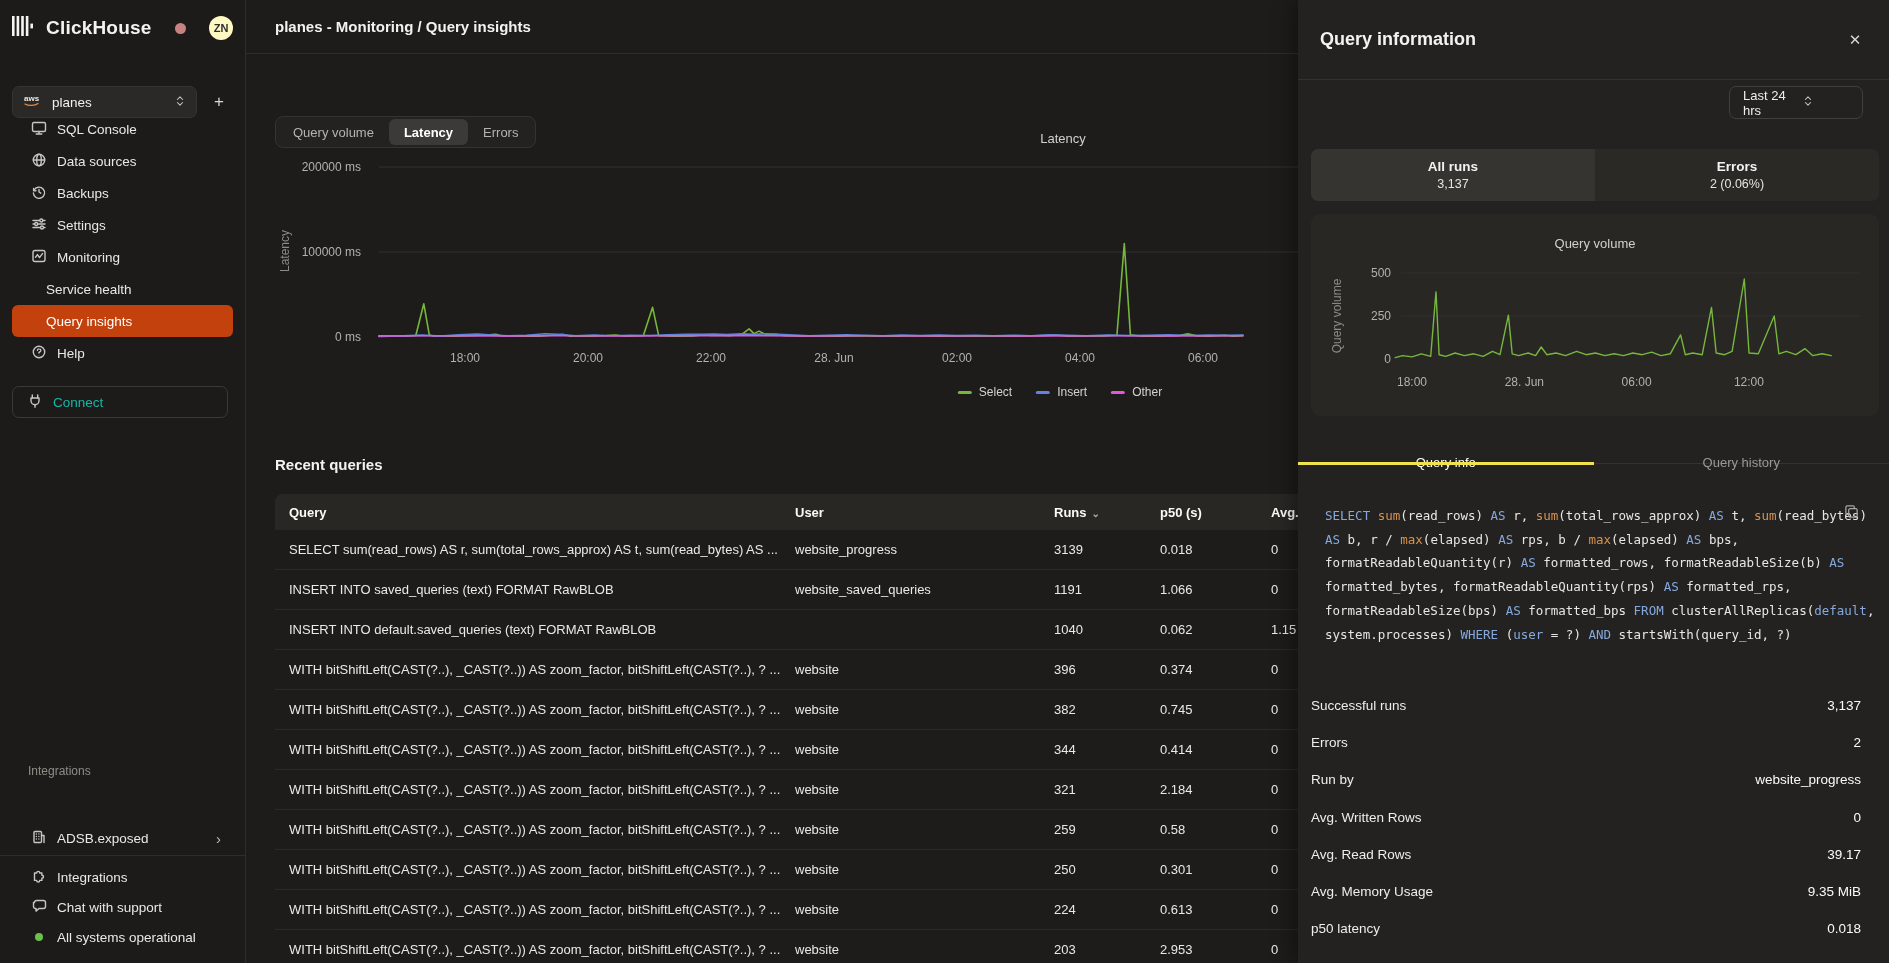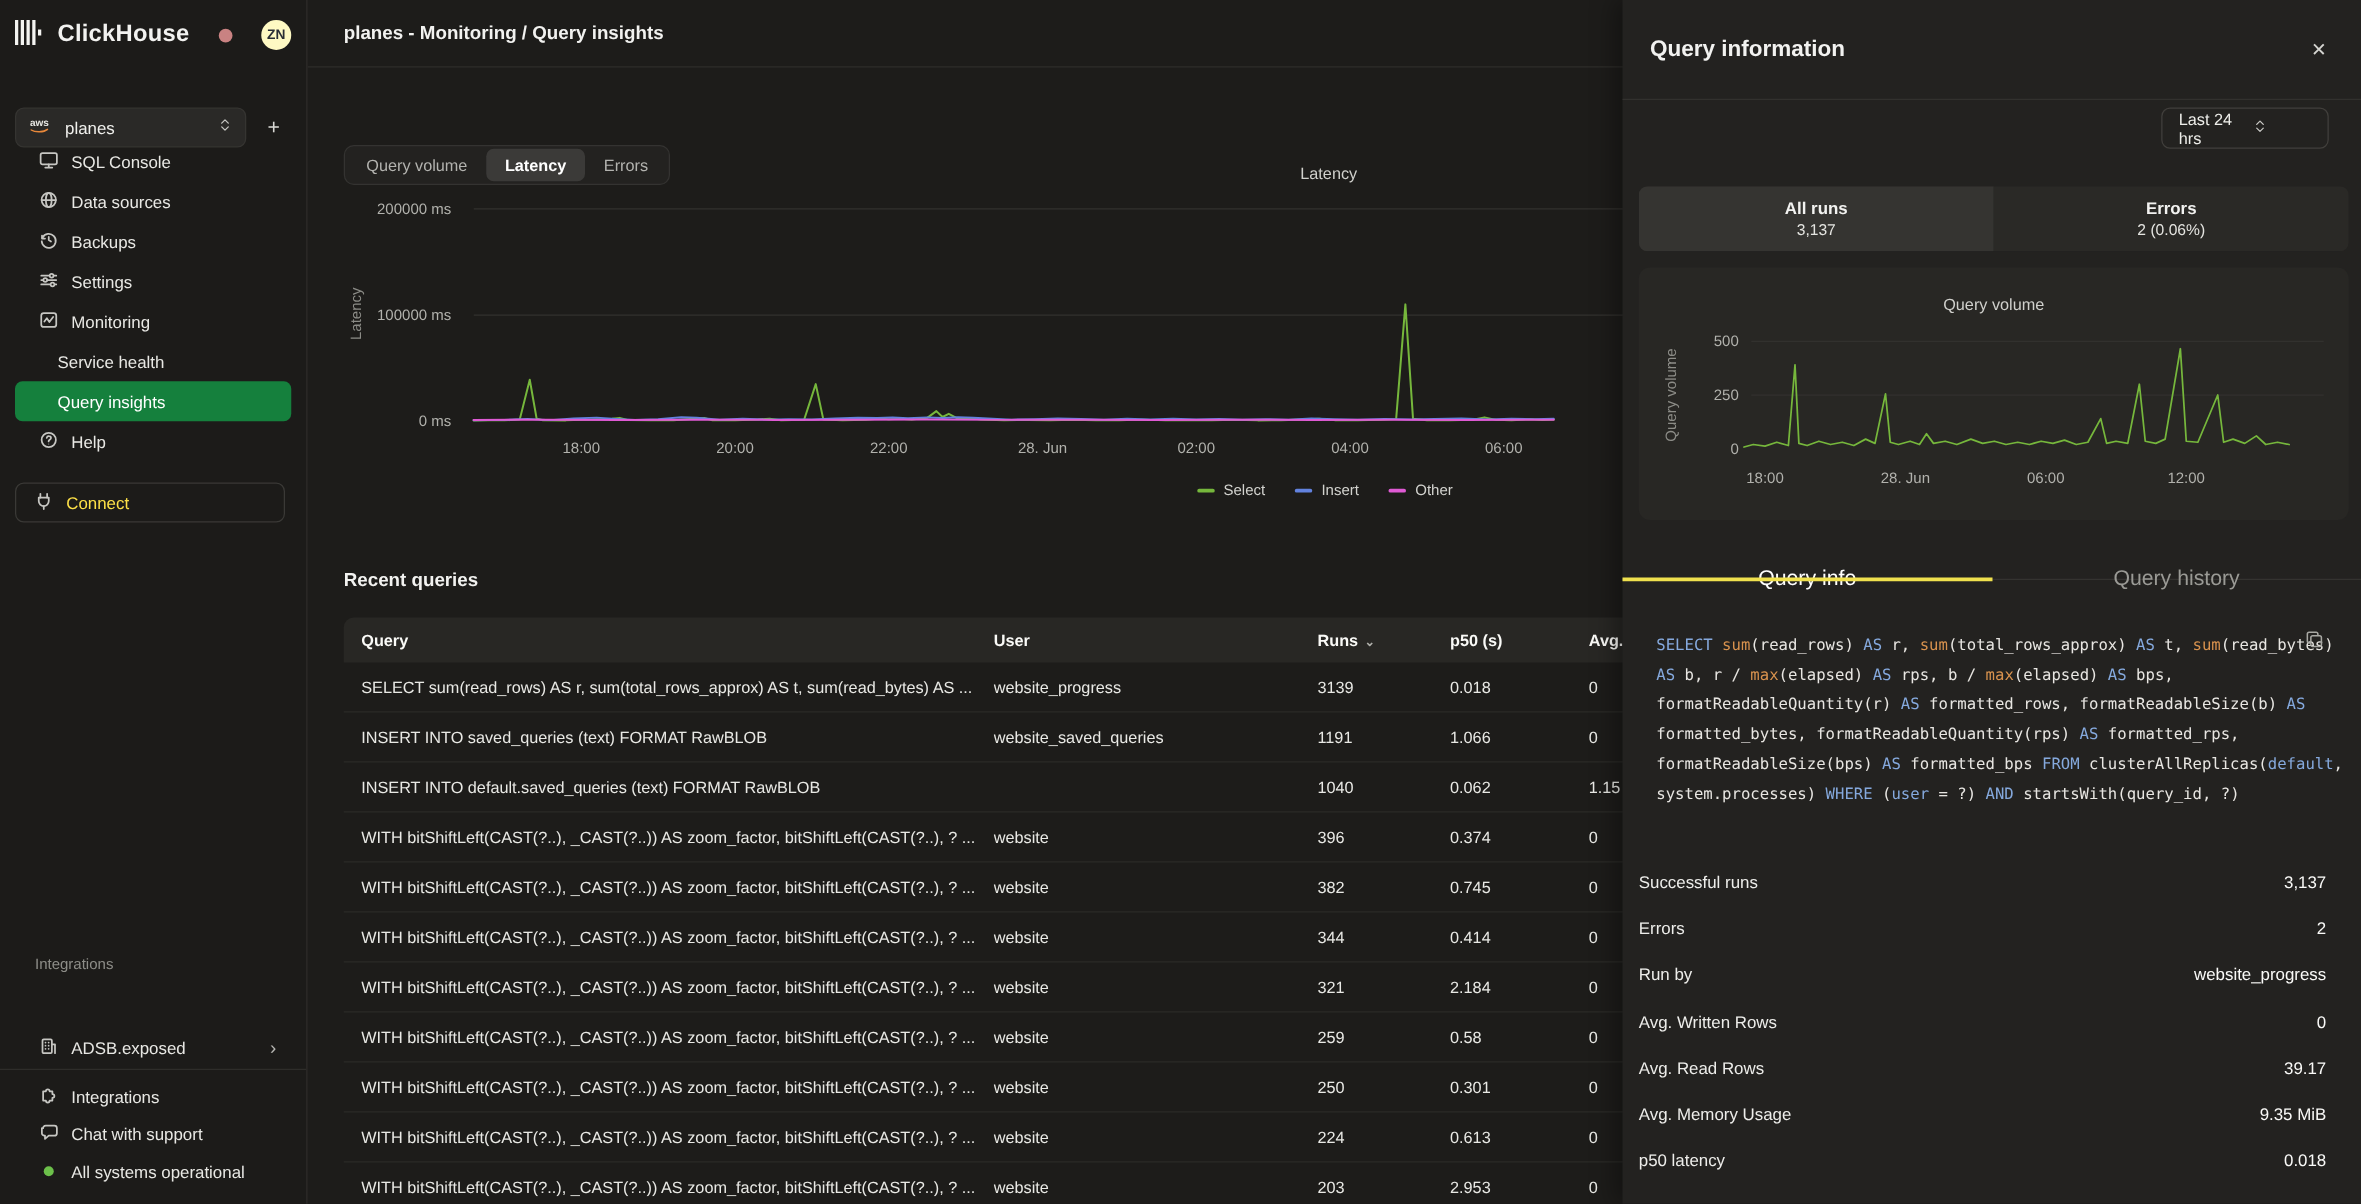--- a/index.html
+++ b/index.html
@@ -21,24 +21,24 @@
   .ws-row { position:absolute; left:12px; top:66px; right:12px; height:32px; display:flex; align-items:center;margin-top:20px; }
   .ws-select { width:185px; height:32px; background:#2a2927; border:1px solid #353431;
     border-radius:7px; display:flex; align-items:center; padding:0 10px; gap:9px; }
   .ws-name { font-size:13.5px; color:#f0f0ed; flex:1; }
   .plus-btn { margin-left:auto; width:28px; height:28px; display:flex; align-items:center;
     justify-content:center; font-size:17px; color:#d8d8d4; border-radius:6px; }
   .nav { position:absolute; left:12px; right:12px; top:113px; }
   .nav-item { height:32px; display:flex; align-items:center; gap:10px; padding-left:19px;
     font-size:13.5px; color:#e8e8e4; border-radius:6px; cursor:default; }
   .nav-item.sub { padding-left:34px; }
-  .nav-item.active { background:#15803d; color:#fff; }
+  .nav-item.active { background:#c2410c; color:#fff; }
   .connect-box { position:absolute; left:12px; right:17px; top:386px; height:32px;
     border:1px solid #3a3936; border-radius:7px; display:flex; align-items:center;
-    gap:10px; padding-left:14px; font-size:13.5px; color:#fde047; }
+    gap:10px; padding-left:14px; font-size:13.5px; color:#14b8a6; }
   .org-label { position:absolute; left:28px; top:764px; font-size:12px; color:#8d8d88; }
   .org-row { position:absolute; left:12px; right:12px; top:790px; height:32px; display:flex;
     align-items:center; gap:10px; padding-left:19px; font-size:13.5px; }
   .org-chev { margin-left:auto; margin-right:12px; color:#b8b8b4; font-size:15px; }
   .side-divider { position:absolute; left:0; right:0; top:855px; border-top:1px solid #2e2d2a; }
   .side-footer { position:absolute; left:12px; right:12px; top:862px; }
   .side-footer .nav-item { height:30px; }
   .status-dot { width:8px; height:8px; border-radius:50%; margin-left:4px; margin-right:4px; flex:none; }
 
   
@@ -84,21 +84,21 @@
   .seg { flex:1; display:flex; flex-direction:column; align-items:center; justify-content:center; gap:3px; }
   .seg .seg-label { font-size:13.5px; font-weight:700; }
   .seg .seg-value { font-size:12.5px; color:#e4e4e0; }
   .seg.active { background:#353431; }
   .seg.idle { background:#2a2926; }
   .mini-card { position:absolute; left:13px; right:10px; top:214px; height:202px;
     background:#282724; border-radius:9px; }
   .info-tabs { position:absolute; left:0; right:0; top:434px; height:30px; display:flex;
     border-bottom:1px solid #343330; }
   .info-tab { flex:1; display:flex; align-items:center; justify-content:center;
-    font-size:17px; color:#9a9a95; position:relative;margin-top:28px; }
+    font-size:13px; color:#9a9a95; position:relative;margin-top:28px; }
   .info-tab.active { color:#fff; }
   .info-tab.active::after { content:""; position:absolute; left:0; right:0; bottom:-2px;
     height:3px; background:#f0e14e; }
   .sql-block { position:absolute; left:27px; top:504px; right:40px;
     font-family:"DejaVu Sans Mono", monospace; font-size:12.5px; line-height:23.7px;
     color:#e8e6e2; white-space:pre; }
   .sql-block .k { color:#85a9dd; }
   .sql-block .f { color:#d8924e; }
   .copy-btn { position:absolute; right:30px; top:504px; }
   .copy-btn svg { width:15px; height:15px; stroke:#a8a8a3; fill:none; stroke-width:1.3; }

